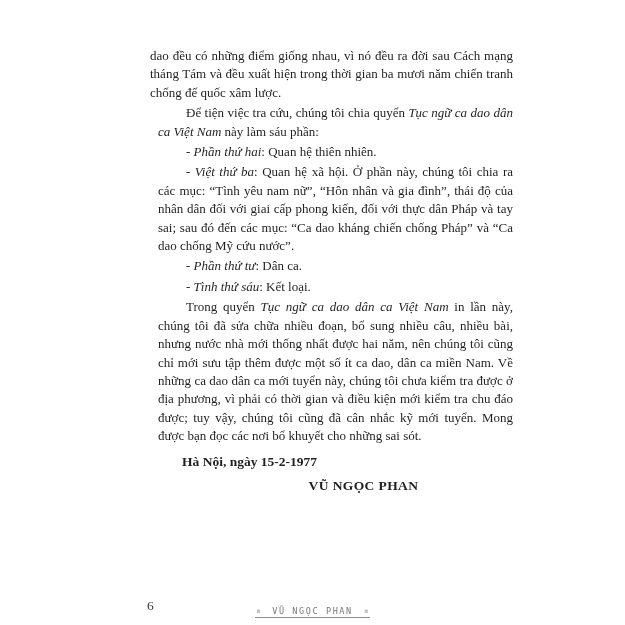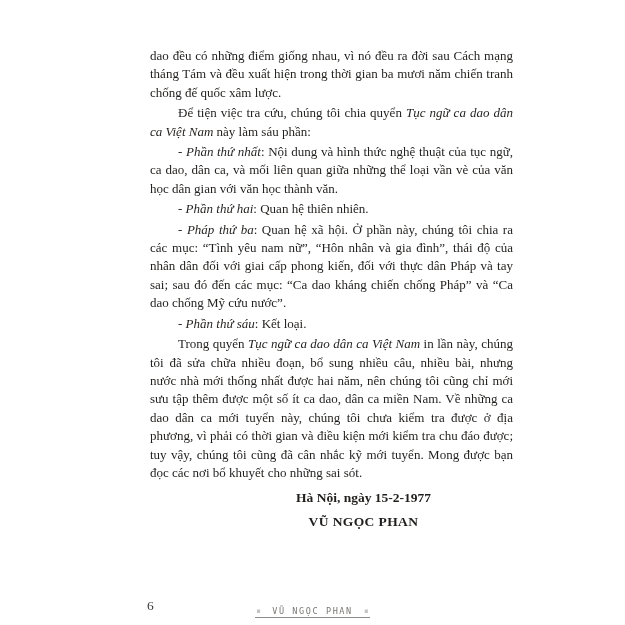--- a/index.html
+++ b/index.html
@@ -19,25 +19,25 @@
     top: 47px;
     width: 363px;
   }
   .para {
     margin: 0;
     font-size: 13px;
     line-height: 18.4px;
     text-align: justify;
   }
   .para + .para { margin-top: 2px; }
-  .para.indent { text-indent: 28px; }
+  .para.indent { text-indent: 28px; margin-left: 8px; }
   .para i { font-style: italic; }
   .closing-date {
     margin-top: 6px;
-    text-align: center;
+    text-align: left;
     transform: translateX(32px);
     font-weight: bold;
     font-size: 13.5px;
     line-height: 20px;
   }
   .closing-signature {
     margin-top: 4px;
     text-align: center;
     transform: translateX(32px);
     font-weight: bold;
@@ -79,24 +79,24 @@
 </style>
 </head>
 <body>
 
 <div class="page">
 
   <div class="text-block">
     <div id="paragraphs-container">
         <p class="para"><span>dao đều có những điểm giống nhau, vì nó đều ra đời sau Cách mạng tháng Tám và đều xuất hiện trong thời gian ba mươi năm chiến tranh chống đế quốc xâm lược.</span></p>
         <p class="para indent"><span>Để tiện việc tra cứu, chúng tôi chia quyển </span><i>Tục ngữ ca dao dân ca Việt Nam</i><span> này làm sáu phần:</span></p>
-        <p class="para indent"><span>- </span><i>Phần thứ nhất</i><span>: Nội dung và hình thức nghệ thuật của tục ngữ, ca dao, dân ca, và mối liên quan giữa những thể loại vần vè của văn học dân gian với văn học thành văn.</span></p>
         <p class="para indent"><span>- </span><i>Phần thứ hai</i><span>: Quan hệ thiên nhiên.</span></p>
-        <p class="para indent"><span>- </span><i>Pháp thứ ba</i><span>: Quan hệ xã hội. Ở phần này, chúng tôi chia ra các mục: “Tình yêu nam nữ”, “Hôn nhân và gia đình”, thái độ của nhân dân đối với giai cấp phong kiến, đối với thực dân Pháp và tay sai; sau đó đến các mục: “Ca dao kháng chiến chống Pháp” và “Ca dao chống Mỹ cứu nước”.</span></p>
-        <p class="para indent"><span>- </span><i>Phần thứ sáu</i><span>: Kết loại.</span></p>
+        <p class="para indent"><span>- </span><i>Việt thứ ba</i><span>: Quan hệ xã hội. Ở phần này, chúng tôi chia ra các mục: “Tình yêu nam nữ”, “Hôn nhân và gia đình”, thái độ của nhân dân đối với giai cấp phong kiến, đối với thực dân Pháp và tay sai; sau đó đến các mục: “Ca dao kháng chiến chống Pháp” và “Ca dao chống Mỹ cứu nước”.</span></p>
+        <p class="para indent"><span>- </span><i>Phần thứ tư</i><span>: Dân ca.</span></p>
+        <p class="para indent"><span>- </span><i>Tình thứ sáu</i><span>: Kết loại.</span></p>
         <p class="para indent"><span>Trong quyển </span><i>Tục ngữ ca dao dân ca Việt Nam</i><span> in lần này, chúng tôi đã sửa chữa nhiều đoạn, bổ sung nhiều câu, nhiều bài, nhưng nước nhà mới thống nhất được hai năm, nên chúng tôi cũng chỉ mới sưu tập thêm được một số ít ca dao, dân ca miền Nam. Về những ca dao dân ca mới tuyển này, chúng tôi chưa kiểm tra được ở địa phương, vì phải có thời gian và điều kiện mới kiểm tra chu đáo được; tuy vậy, chúng tôi cũng đã cân nhắc kỹ mới tuyển. Mong được bạn đọc các nơi bổ khuyết cho những sai sót.</span></p>
       </div>
 
     <div class="closing-date">Hà Nội, ngày 15-2-1977</div>
 
     <div class="closing-signature">VŨ NGỌC PHAN</div>
   </div>
 
   <div class="page-number">6</div>
 

